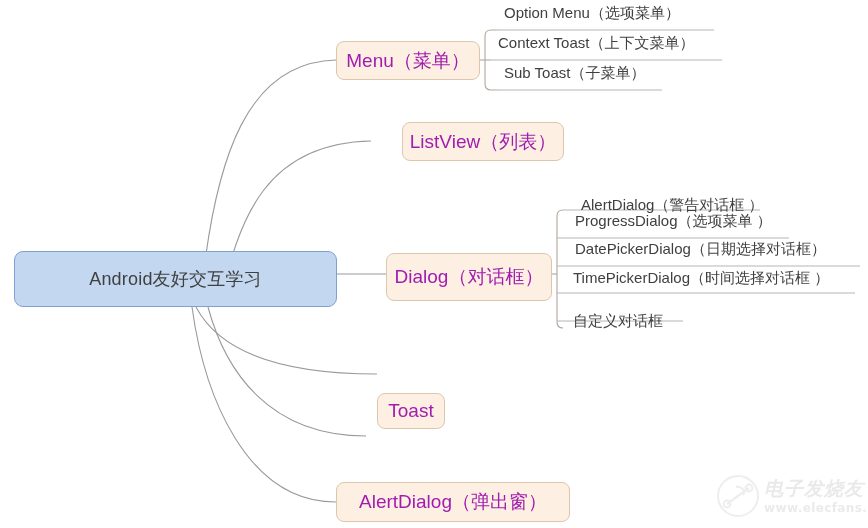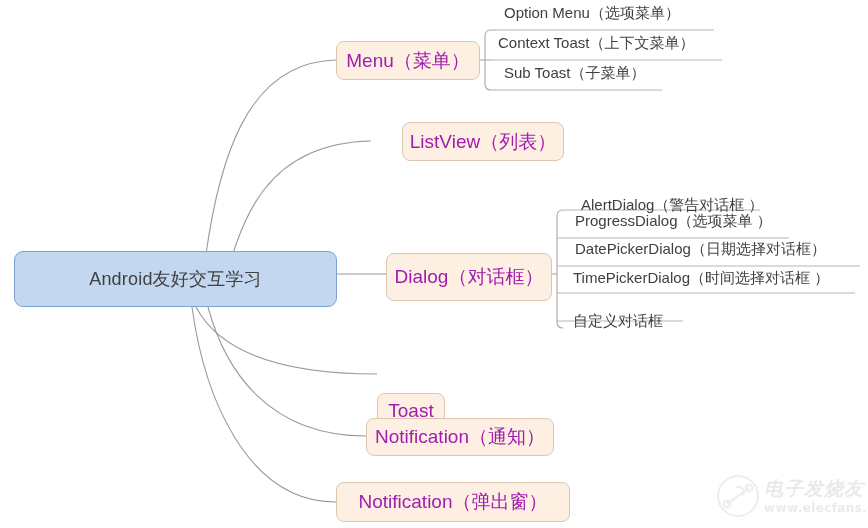--- a/index.html
+++ b/index.html
@@ -187,26 +187,23 @@
     <span>TimePickerDialog（时间选择对话框 ）</span>
   </div>
   <div class="leaf" style="left:573px; top:299px; height:22px;margin-top:17px;">
     <span>自定义对话框</span>
   </div>
 
   <div class="node node-branch" style="left:377px; top:357px; width:68px; height:36px;margin-top:36px;">
     <span>Toast</span>
   </div>
 
-  <div class="node node-branch" style="left:366px; top:418px; width:188px; height:38px;">
-    <span>Notification（通知）</span>
-  </div>
 
   <div class="node node-branch" style="left:336px; top:482px; width:234px; height:40px;">
-    <span>Notification（弹出窗）</span>
+    <span>AlertDialog（弹出窗）</span>
   </div>
 
   <div id="watermark">
     <svg class="wm-logo" viewBox="0 0 44 44">
       <circle cx="22" cy="22" r="20" fill="none" stroke="#c6c6c6" stroke-width="2"></circle>
       <path d="M 11,30 L 33,14" stroke="#c6c6c6" stroke-width="2.2" fill="none"></path>
       <circle cx="11" cy="30" r="3.4" fill="none" stroke="#c6c6c6" stroke-width="2"></circle>
       <circle cx="33" cy="14" r="3.4" fill="none" stroke="#c6c6c6" stroke-width="2"></circle>
       <path d="M 20,13 C 26,12 30,17 27,21" stroke="#c6c6c6" stroke-width="2" fill="none"></path>
     </svg>

